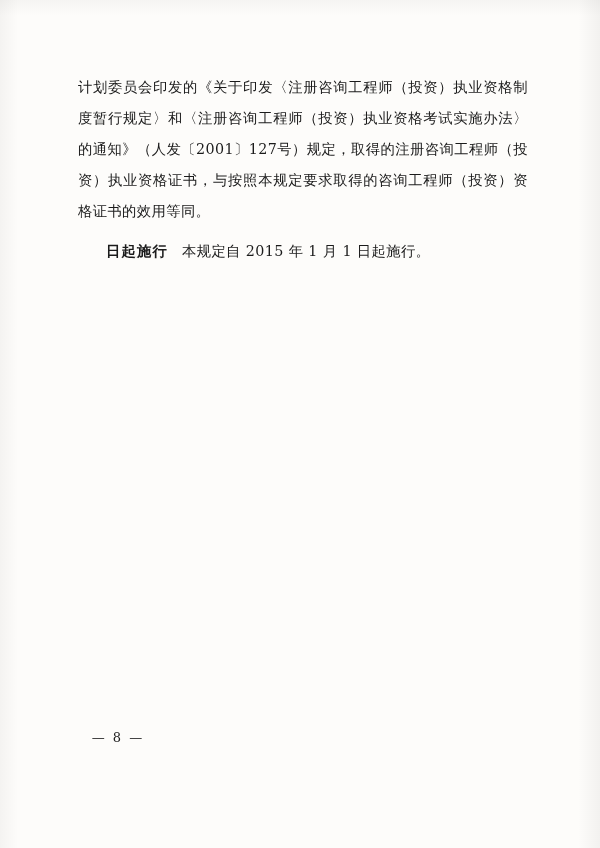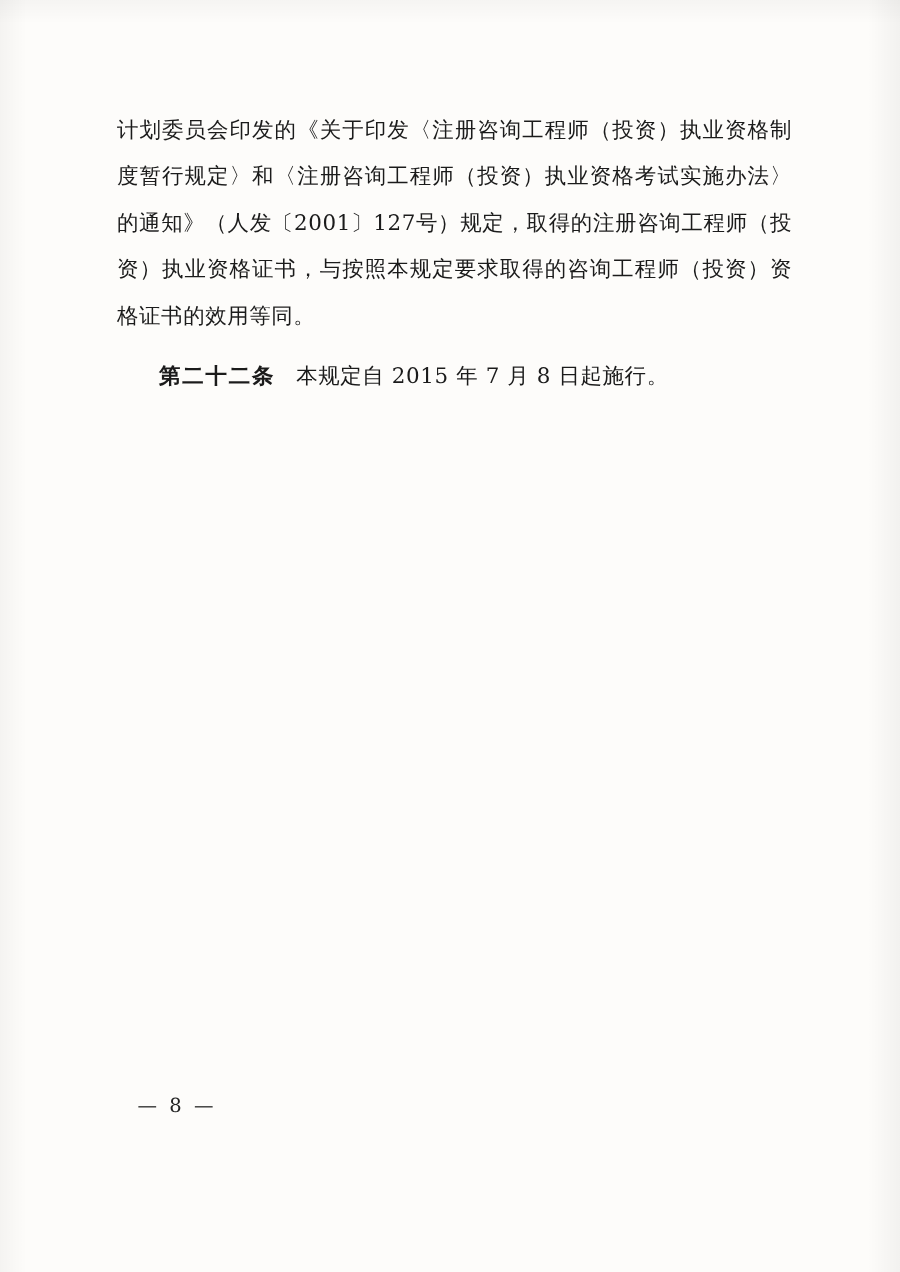--- a/index.html
+++ b/index.html
@@ -84,20 +84,20 @@
   }
 </style>
 </head>
 <body>
 
 <div class="page">
   <div class="content">
     <p class="para para-indent">计划委员会印发的《关于印发〈注册咨询工程师（投资）执业资格制度暂行规定〉和〈注册咨询工程师（投资）执业资格考试实施办法〉的通知》（人发〔2001〕127号）规定，取得的注册咨询工程师（投资）执业资格证书，与按照本规定要求取得的咨询工程师（投资）资格证书的效用等同。</p>
 
     <div class="article">
-      <span class="art-label">第二十二条</span><span class="art-gap"></span><span>本规定自 2015 年 7 月 8 日起施行。</span>
+      <span class="art-label">日起施行</span><span class="art-gap"></span><span>本规定自 2015 年 1 月 1 日起施行。</span>
     </div>
   </div>
 
   <div class="page-number">
     <span class="pn-inner">— 8 —</span>
   </div>
 </div>
 
 </body></html>

